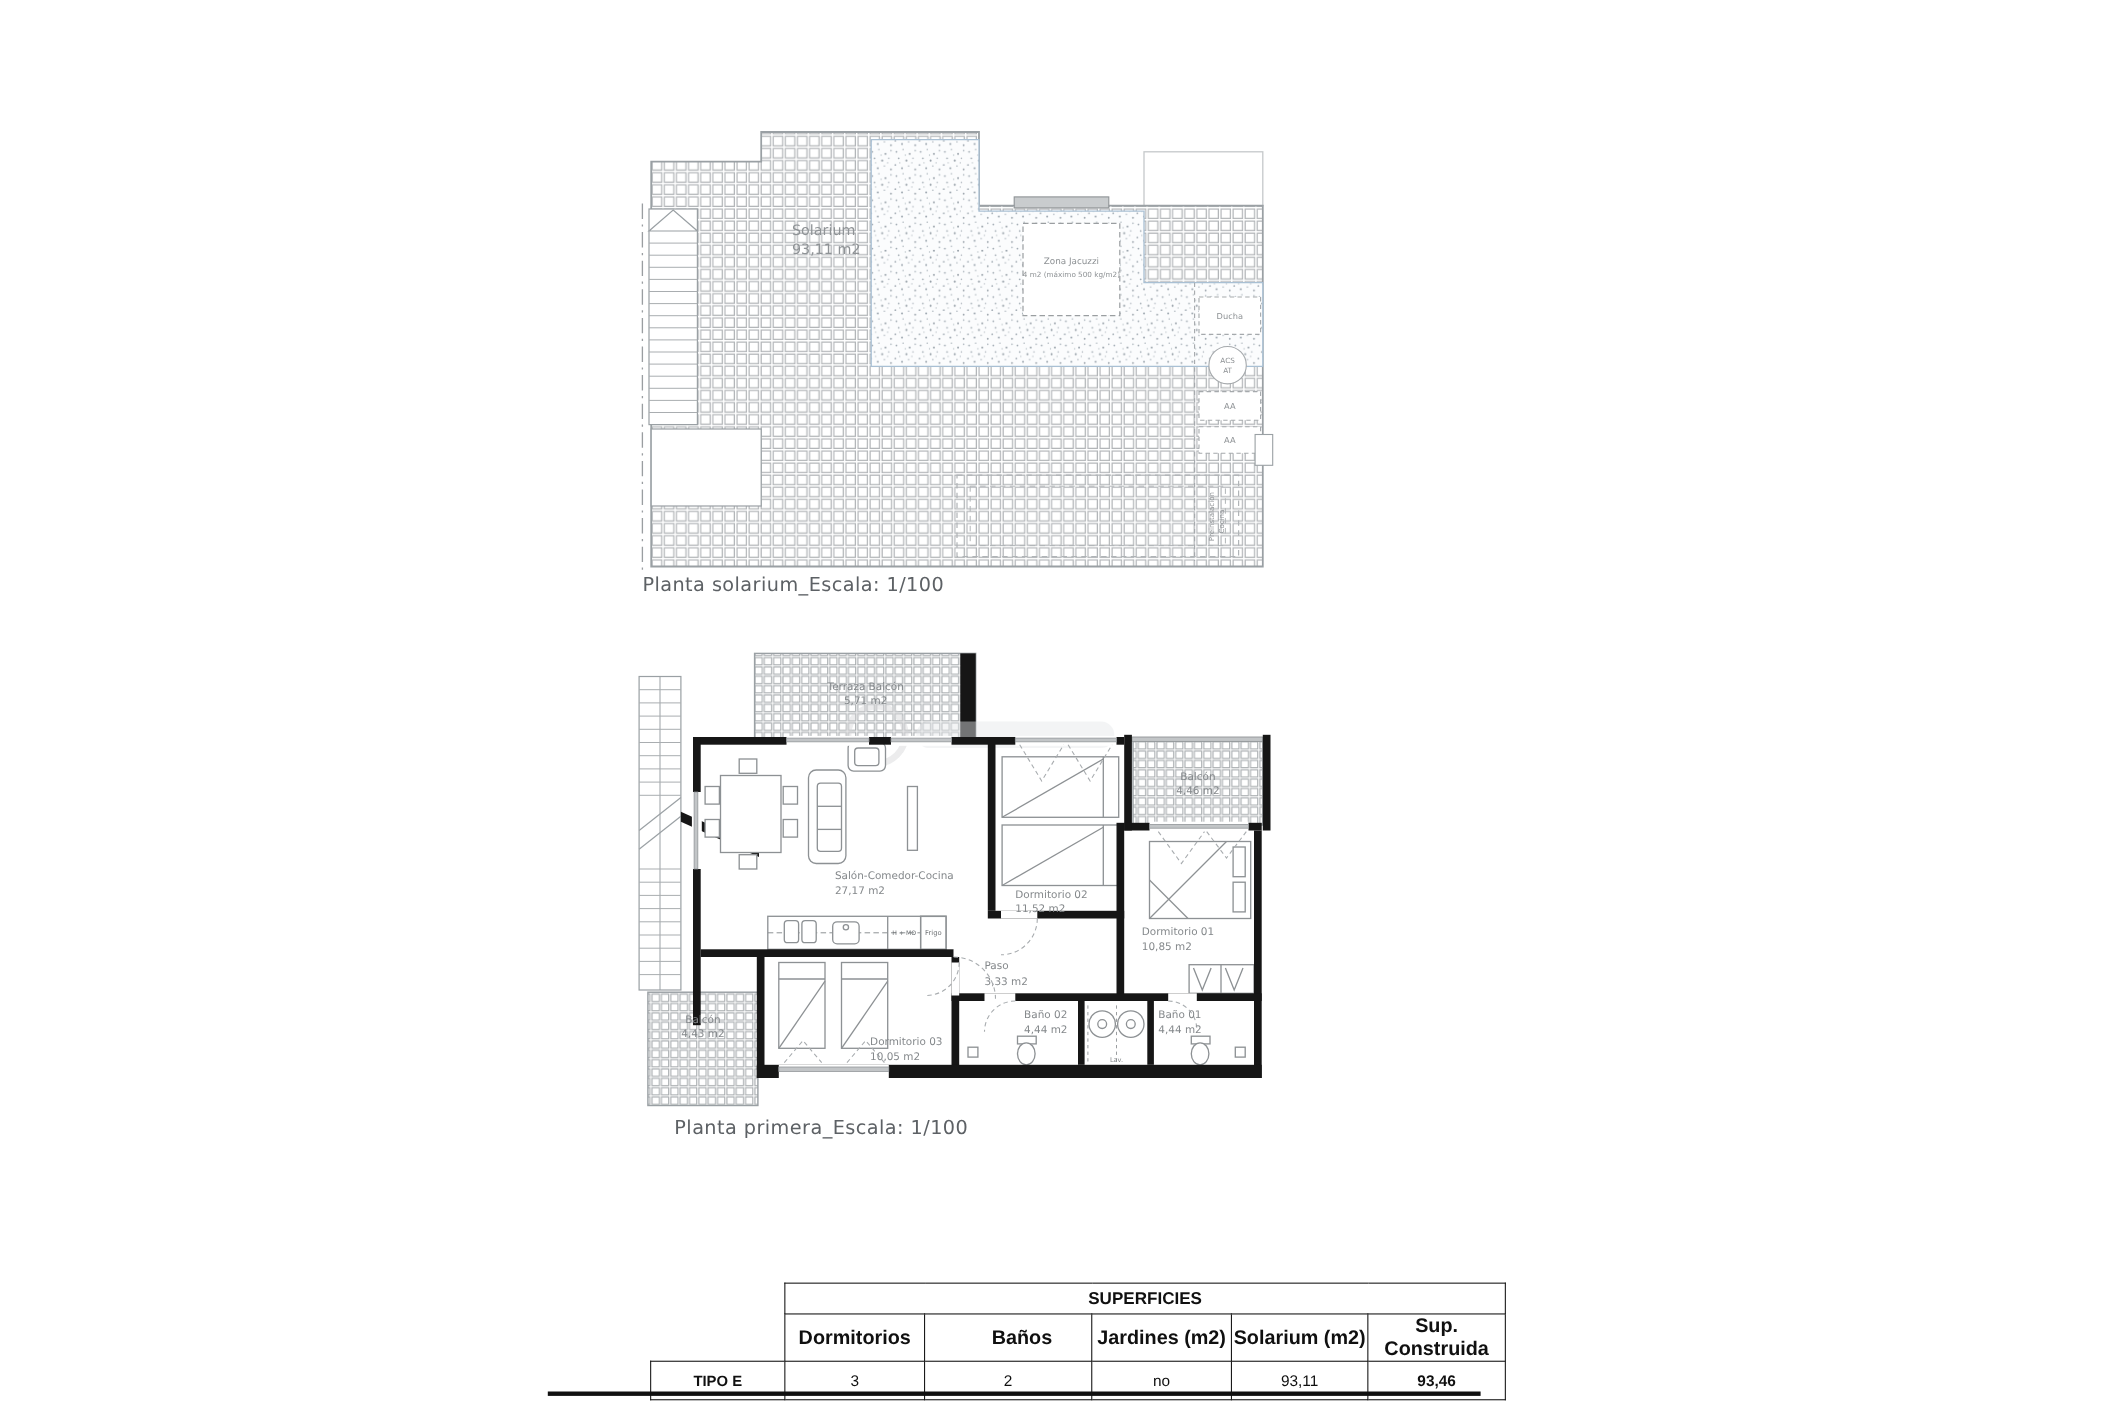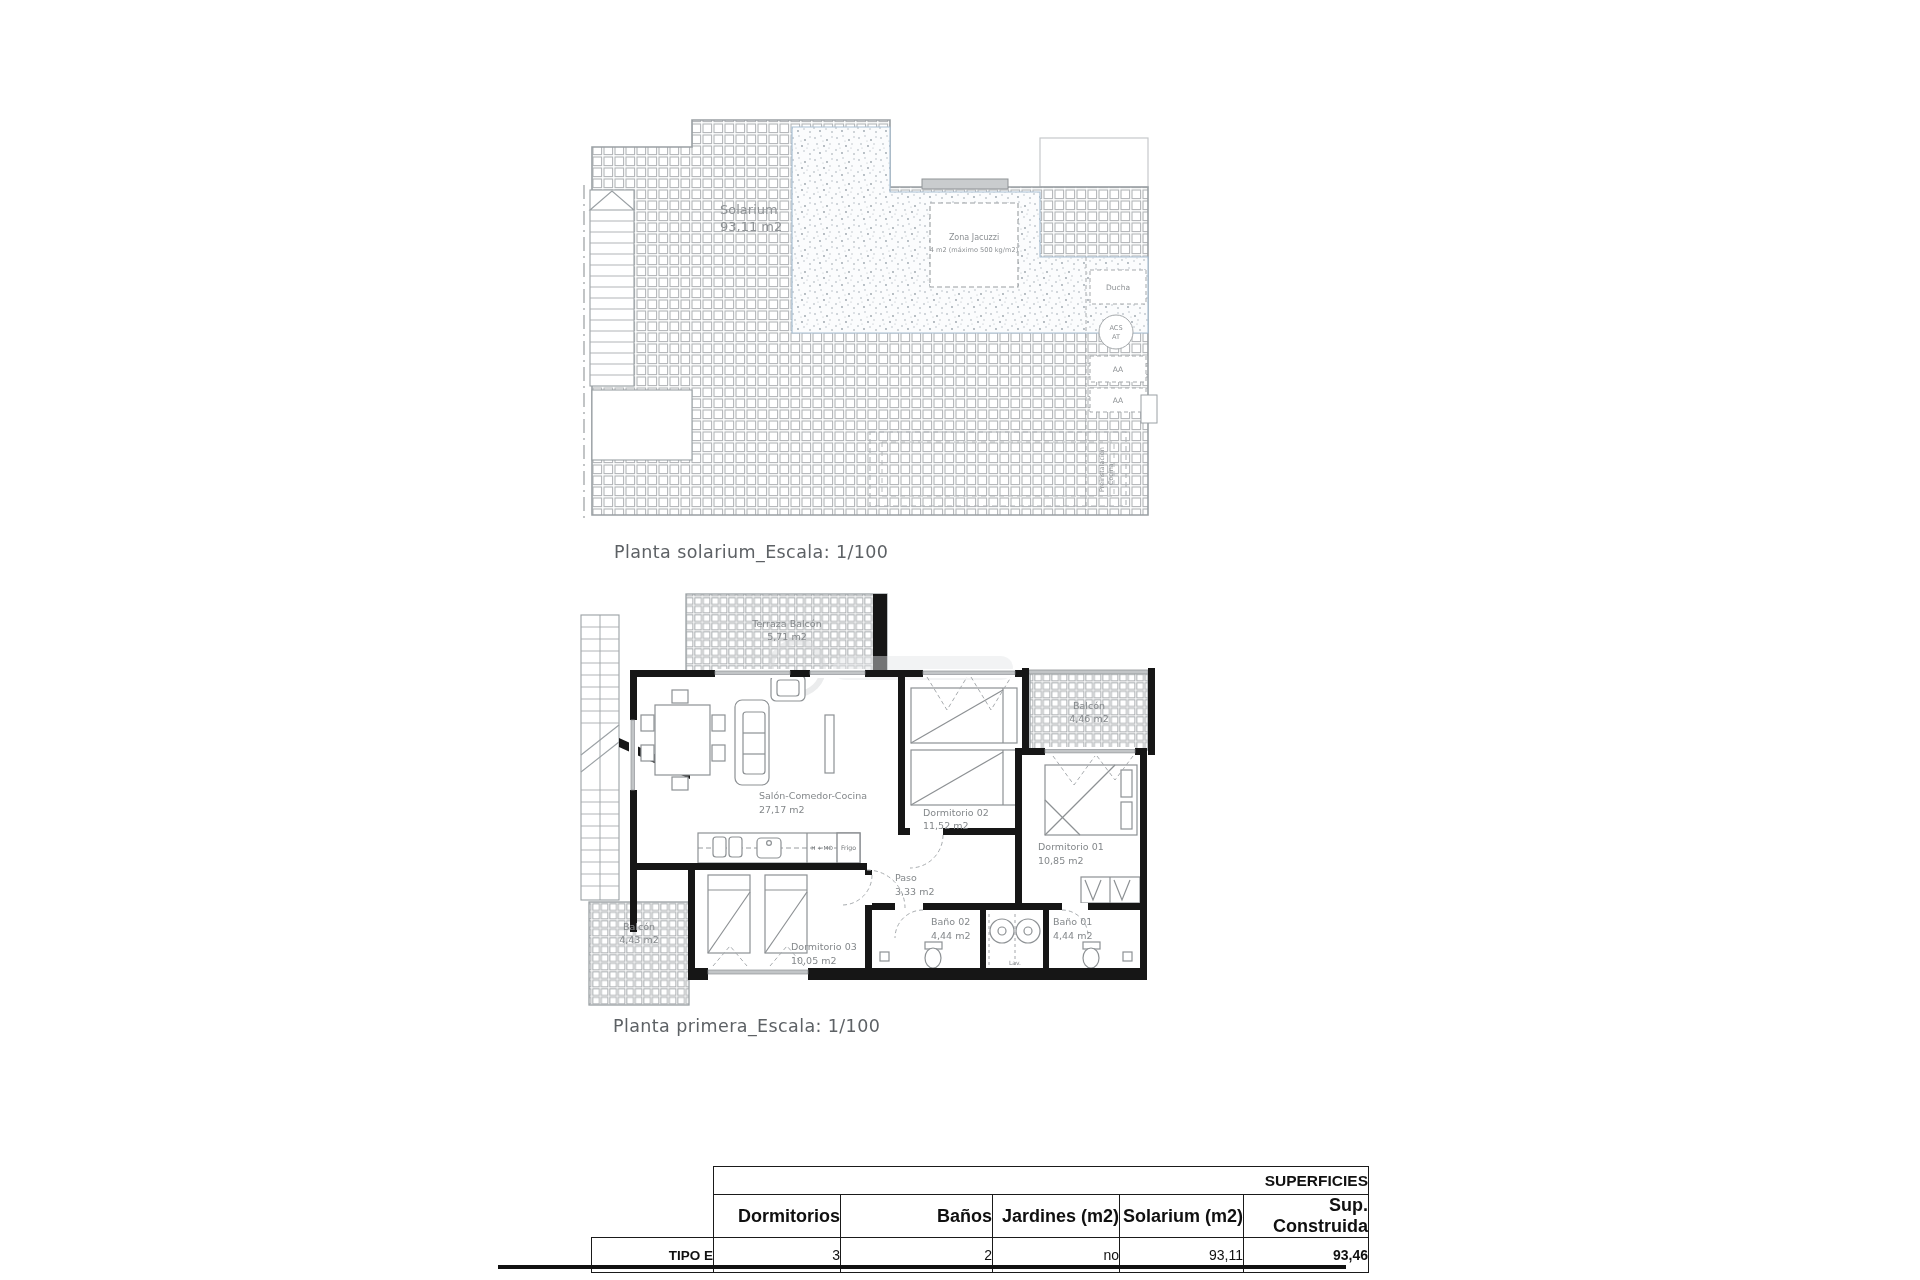--- a/index.html
+++ b/index.html
@@ -14,21 +14,21 @@
   
   .unit-block{width:300px;text-align:center;color:#1d1d1d;}
   .unit-title{font-size:37px;font-weight:bold;letter-spacing:1px;}
   .unit-type{margin-top:6px;font-size:23px;font-weight:bold;letter-spacing:2px;}
   .unit-type .big-e{font-size:35px;letter-spacing:0;}
   .unit-desc{margin-top:14px;font-size:15.5px;color:#3a3a3a;}
   .unit-nums{margin-top:13px;font-size:26px;font-weight:bold;letter-spacing:1px;}
   
   table.surf{position:absolute;left:591px;top:1166px;border-collapse:collapse;
              font-family:"Liberation Sans",sans-serif;color:#101010;table-layout:fixed;}
-  table.surf td,table.surf th{border:1.6px solid #1a1a1a;text-align:right;padding:0;}
+  table.surf td,table.surf th{border:1.6px solid #1a1a1a;text-align:center;padding:0;}
   table.surf .blank{border:none;}
   table.surf .t-title{width:623px;height:27px;font-size:15.5px;font-weight:bold;}
   table.surf th{height:32px;font-size:18px;font-weight:bold;}
   table.surf td.val{height:34px;font-size:14px;}
   table.surf td.rowlab{width:121px;font-size:13.5px;font-weight:bold;}
   table.surf td.bold{font-weight:bold;}
   .bottom-bar{left:498px;top:1265px;width:848px;height:4px;background:#111;}
   svg text{font-family:"DejaVu Sans",sans-serif;}
 </style>
 </head>
@@ -119,21 +119,21 @@
       <text transform="translate(534,402) rotate(-90)" font-size="6.4" text-anchor="start">Preinstalación</text>
       <text transform="translate(543,395) rotate(-90)" font-size="6.4" text-anchor="start">Cocina</text>
     </g>
 
     <g fill="none" stroke="#b0b4b7" stroke-dasharray="5 4">
       <rect x="300" y="342" width="256" height="74" stroke-width="1.1"></rect>
       <rect x="312" y="352" width="232" height="54" stroke-width="0.9"></rect>
     </g>
   </svg>
 
-  <div class="abs plan-caption" style="left:614px;top:522px;margin-top:20px;">Planta solarium_Escala: 1/100</div>
+  <div class="abs plan-caption" style="left:584px;top:522px;">Planta solarium_Escala: 1/100</div>
 
 
   <svg class="abs" style="left:575px;top:580px;" width="600" height="440" viewBox="0 0 600 440">
     <defs>
       <pattern id="tilesB" width="8.5" height="8.5" patternUnits="userSpaceOnUse">
         <rect x="0.8" y="0.8" width="6.6" height="6.6" fill="#ffffff" stroke="#a9adb0" stroke-width="1"></rect>
       </pattern>
     </defs>
 
     <g>

